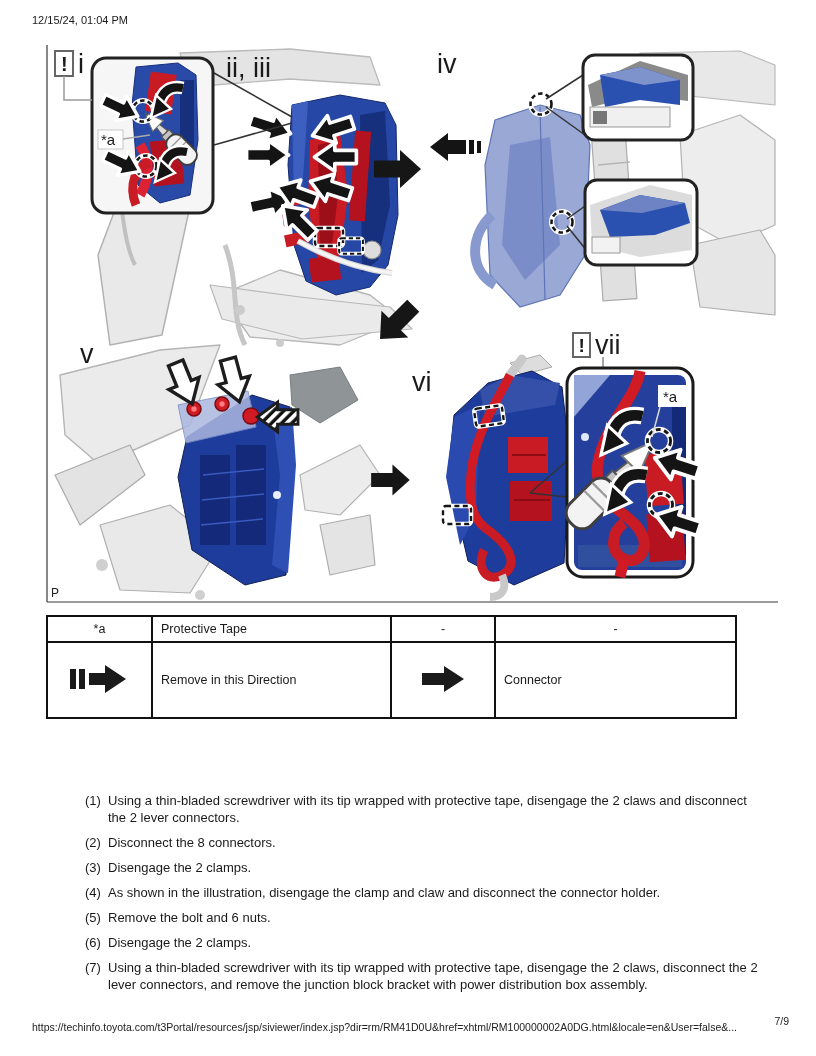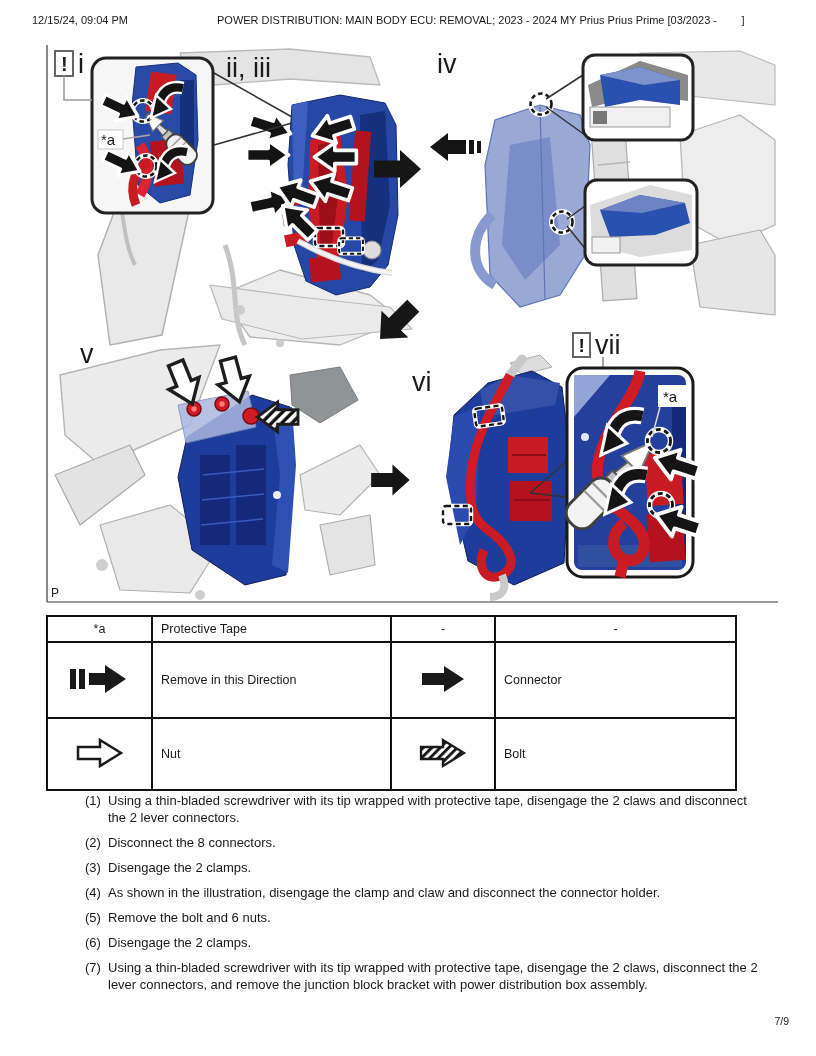--- a/index.html
+++ b/index.html
@@ -22,22 +22,21 @@
   .itxt{flex:1;}
   .ftr-url{position:absolute;left:32px;top:1021px;font-size:10.5px;color:#222;}
   .ftr-page{position:absolute;right:27px;top:1015px;font-size:10.5px;color:#222;}
   svg text{font-family:"Liberation Sans",sans-serif;}
 </style>
 </head>
 <body>
 
 <div class="page">
 
-  <div class="hdr-date">12/15/24, 09:04 PM</div>
-  <div class="doc-title">POWER DISTRIBUTION: MAIN BODY ECU: REMOVAL; 2023 - 2024 MY Prius Prius Prime [03/2023 -        ]</div>
+  <div class="hdr-date">12/15/24, 01:04 PM</div>
 
   <div class="figure-wrap">
   <svg width="740" height="560" viewBox="0 0 740 560">
     <defs>
       <pattern id="hatchP" width="6" height="6" patternUnits="userSpaceOnUse" patternTransform="rotate(-45)">
         <rect width="6" height="6" fill="#fff"></rect>
             <rect width="6" height="2.8" fill="#111"></rect>
       </pattern>
       <g id="arrB">
             <polygon points="-17,-5.5 1,-5.5 1,-12 18,0 1,12 1,5.5 -17,5.5" fill="#141414" stroke="#fff" stroke-width="3" stroke-linejoin="round"></polygon>
@@ -308,40 +307,20 @@
           </svg>
         </td>
         <td class="lbl">Remove in this Direction</td>
         <td class="sym">
           <svg width="50" height="34" viewBox="0 0 50 34">
             <polygon points="4,11 26,11 26,4 46,17 26,30 26,23 4,23" fill="#1a1a1a"></polygon>
           </svg>
         </td>
         <td class="lbl">Connector</td>
       </tr>
-      <tr class="r3">
-        <td class="sym">
-          <svg width="52" height="36" viewBox="0 0 52 36">
-            <polygon points="4,12 26,12 26,5 47,18 26,31 26,24 4,24" fill="#fff" stroke="#1a1a1a" stroke-width="2.5"></polygon>
-          </svg>
-        </td>
-        <td class="lbl">Nut</td>
-        <td class="sym">
-          <svg width="52" height="36" viewBox="0 0 52 36">
-            <defs>
-              <pattern id="hb2" width="6" height="6" patternUnits="userSpaceOnUse" patternTransform="rotate(-45)">
-                <rect width="6" height="6" fill="#fff"></rect>
-                    <rect width="6" height="2.8" fill="#111"></rect>
-              </pattern>
-            </defs>
-            <polygon points="4,12 26,12 26,5 47,18 26,31 26,24 4,24" fill="url(#hb2)" stroke="#1a1a1a" stroke-width="2.3"></polygon>
-          </svg>
-        </td>
-        <td class="lbl">Bolt</td>
-      </tr>
     </tbody>
       </table>
   </div>
 
   <div class="instr-wrap">
     <div class="instr">
       <span class="inum">(1)</span>
       <span class="itxt">Using a thin-bladed screwdriver with its tip wrapped with protective tape, disengage the 2 claws and disconnect the 2 lever connectors.</span>
     </div>
     <div class="instr">
@@ -363,15 +342,16 @@
     <div class="instr">
       <span class="inum">(6)</span>
       <span class="itxt">Disengage the 2 clamps.</span>
     </div>
     <div class="instr">
       <span class="inum">(7)</span>
       <span class="itxt">Using a thin-bladed screwdriver with its tip wrapped with protective tape, disengage the 2 claws, disconnect the 2 lever connectors, and remove the junction block bracket with power distribution box assembly.</span>
     </div>
   </div>
 
+  <div class="ftr-url">https://techinfo.toyota.com/t3Portal/resources/jsp/siviewer/index.jsp?dir=rm/RM41D0U&amp;href=xhtml/RM100000002A0DG.html&amp;locale=en&amp;User=false&amp;...</div>
   <div class="ftr-page">7/9</div>
 
 </div>
 
 </body></html>

